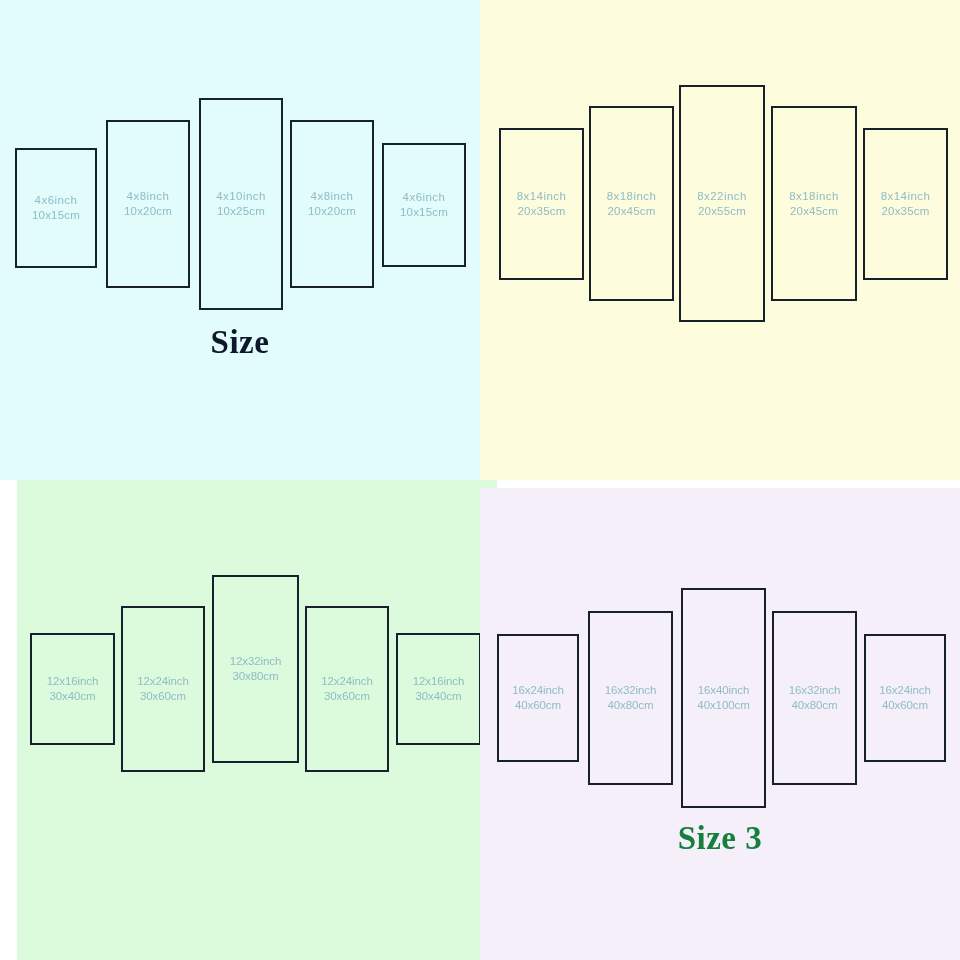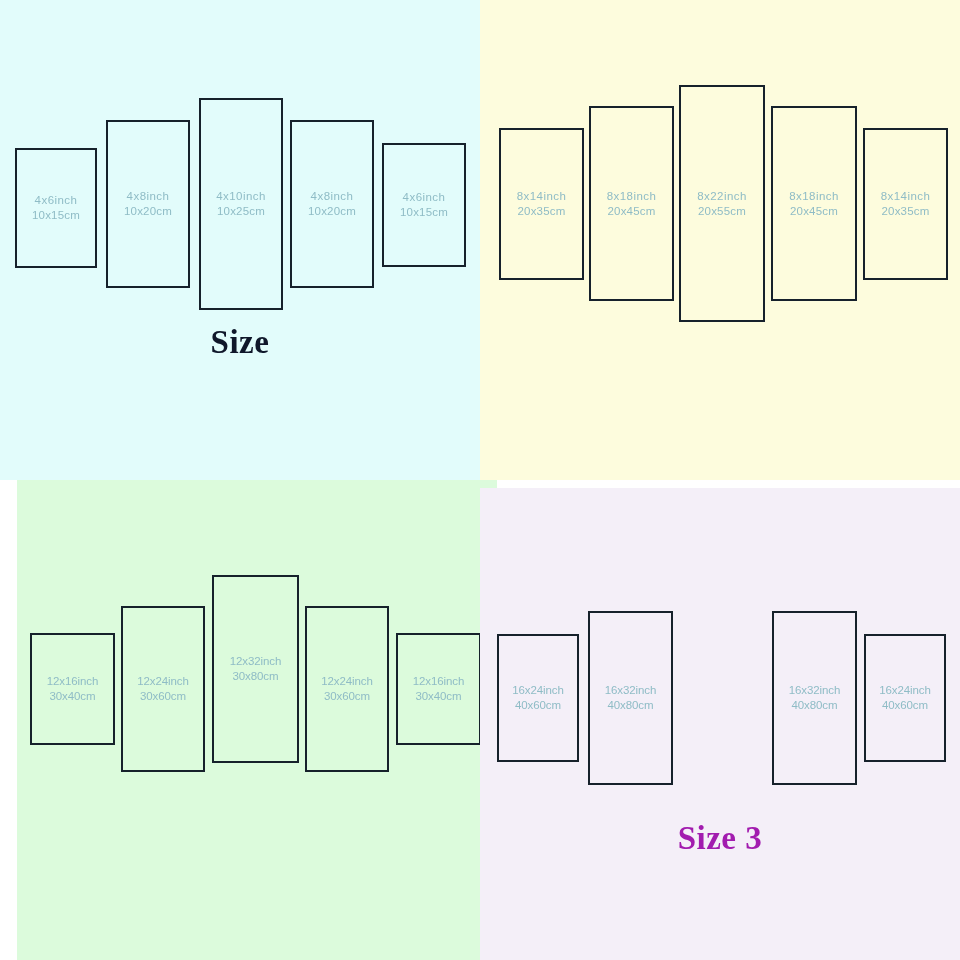--- a/index.html
+++ b/index.html
@@ -156,25 +156,29 @@
   <div class="quadrant q-br" style="background: rgb(244, 239, 248);">
     <div class="panels">
         <div class="panel" style="left: 17px; top: 146px; width: 82px; height: 128px; border-color: rgb(22, 33, 43);">
           <div class="panel-line inch" style="color: rgb(143, 188, 198);">16x24inch</div>
           <div class="panel-line cm" style="color: rgb(143, 188, 198);">40x60cm</div>
         </div>
         <div class="panel" style="left: 108px; top: 123px; width: 85px; height: 174px; border-color: rgb(22, 33, 43);">
           <div class="panel-line inch" style="color: rgb(143, 188, 198);">16x32inch</div>
           <div class="panel-line cm" style="color: rgb(143, 188, 198);">40x80cm</div>
         </div>
+        <div class="panel" style="left: 201px; top: 100px; width: 85px; height: 220px; border-color: rgb(22, 33, 43);">
+          <div class="panel-line inch" style="color: rgb(143, 188, 198);">16x40inch</div>
+          <div class="panel-line cm" style="color: rgb(143, 188, 198);">40x100cm</div>
+        </div>
         <div class="panel" style="left: 292px; top: 123px; width: 85px; height: 174px; border-color: rgb(22, 33, 43);">
           <div class="panel-line inch" style="color: rgb(143, 188, 198);">16x32inch</div>
           <div class="panel-line cm" style="color: rgb(143, 188, 198);">40x80cm</div>
         </div>
         <div class="panel" style="left: 384px; top: 146px; width: 82px; height: 128px; border-color: rgb(22, 33, 43);">
           <div class="panel-line inch" style="color: rgb(143, 188, 198);">16x24inch</div>
           <div class="panel-line cm" style="color: rgb(143, 188, 198);">40x60cm</div>
         </div>
       </div>
-    <div class="section-title" style="top: 332px; color: #a21caf;">Size 3</div>
+    <div class="section-title" style="top: 332px; color: #15803d;">Size 3</div>
   </div>
 
 </div>
 
 </body></html>

